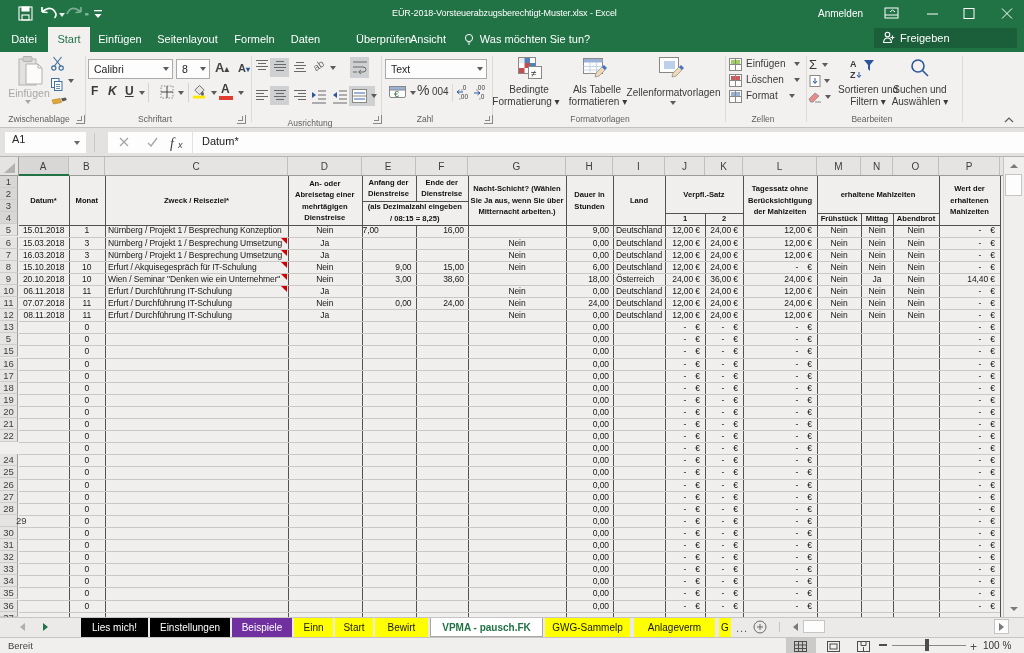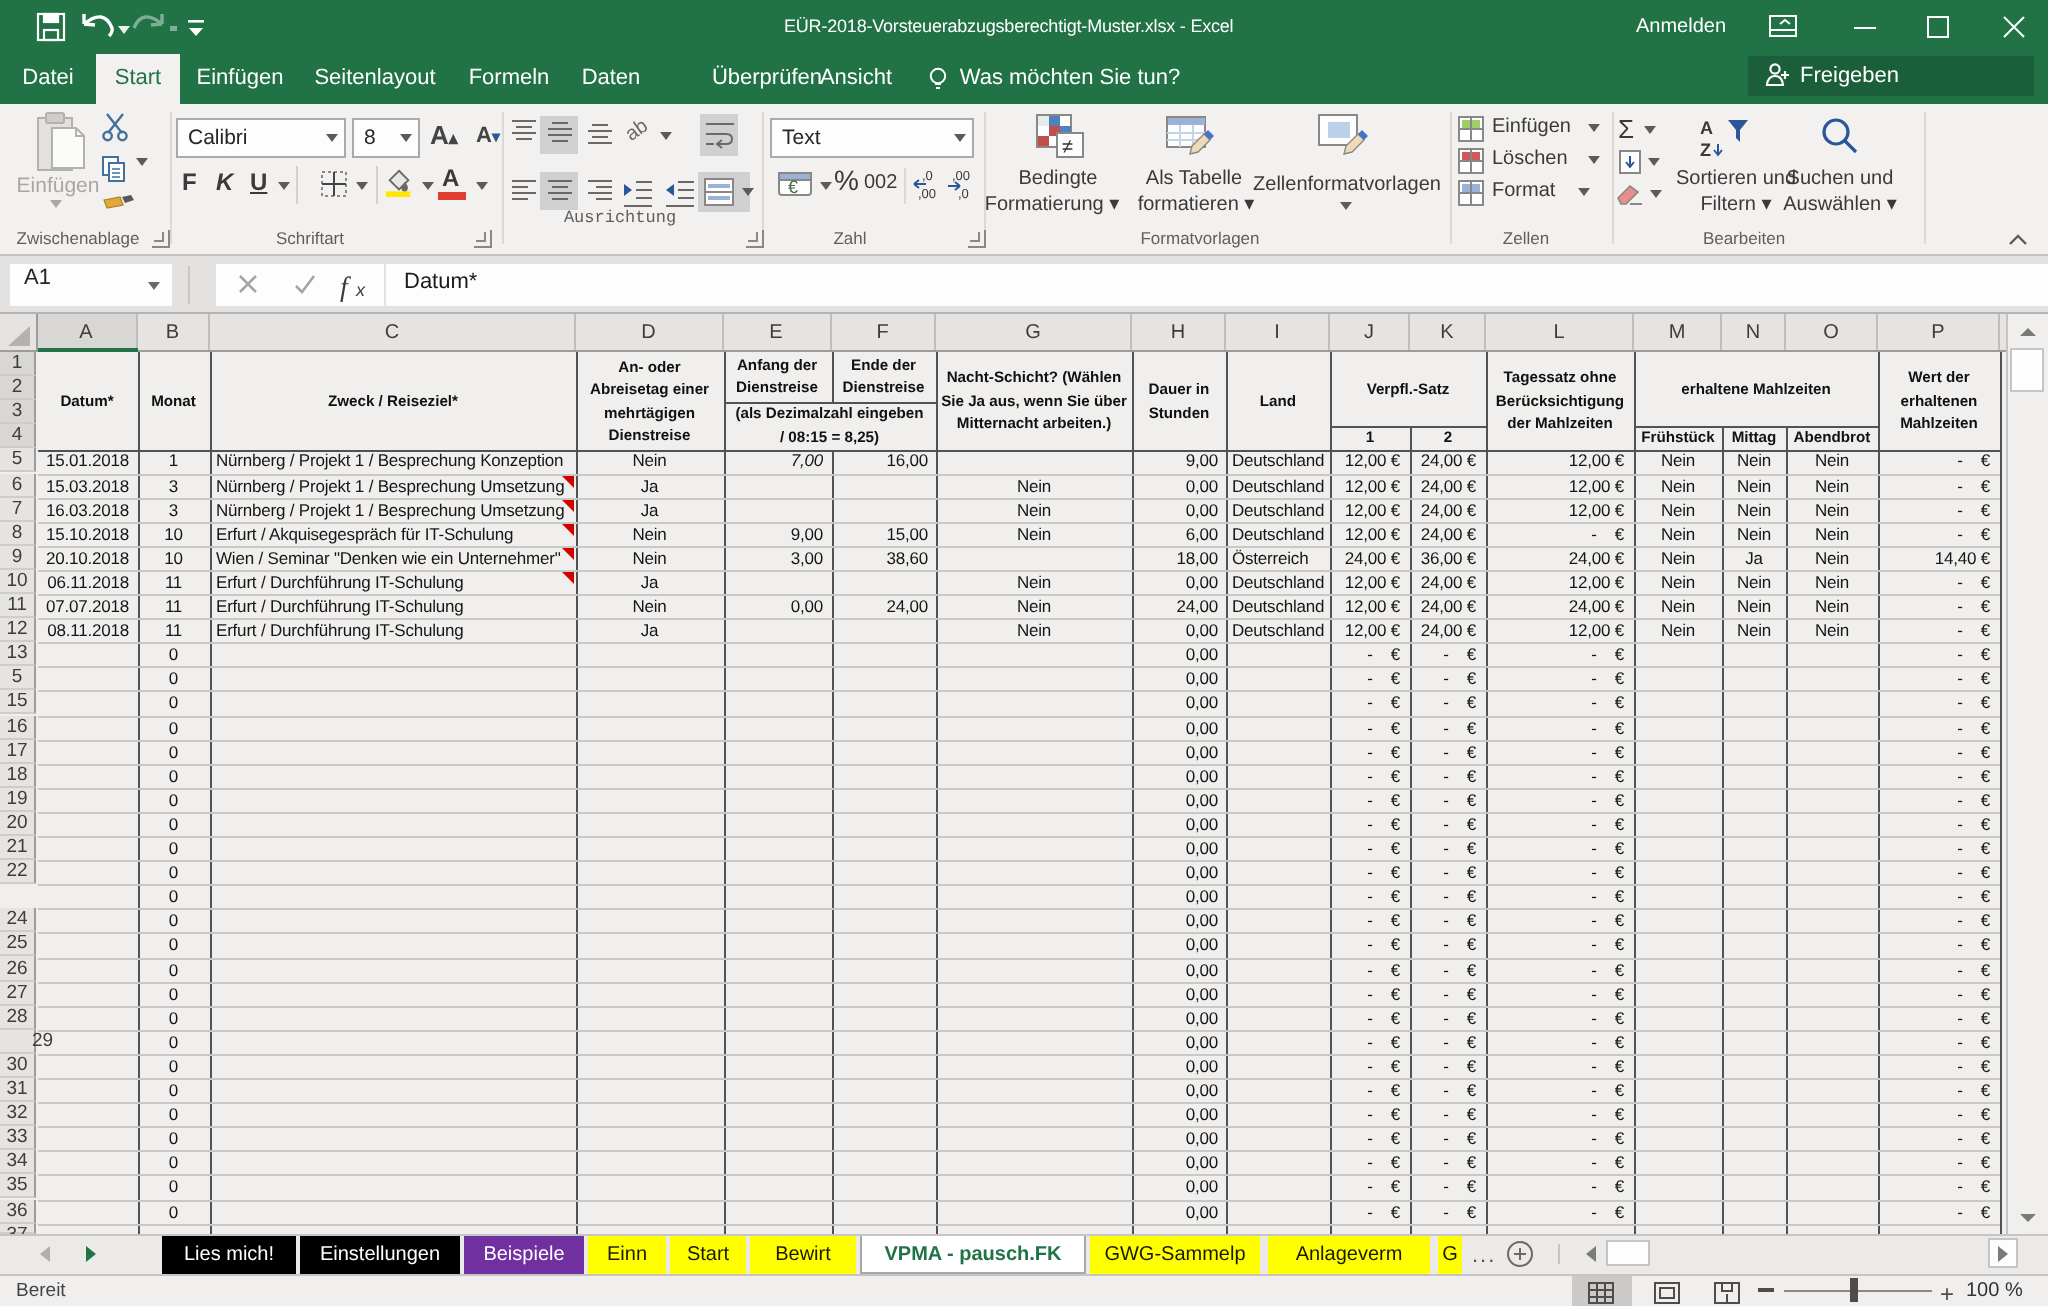--- a/index.html
+++ b/index.html
@@ -109,21 +109,21 @@
 <div class="abs" id="ribbon"></div>
 <div class="gsep" style="left:85px;"></div>
 <div class="gsep" style="left:251px;"></div>
 <div class="gsep" style="left:381px;"></div>
 <div class="gsep" style="left:492px;"></div>
 <div class="gsep" style="left:725px;"></div>
 <div class="gsep" style="left:806px;"></div>
 <div class="gsep" style="left:962px;"></div>
 <div class="glabel" style="left:-11px;top:114px;">Zwischenablage</div>
 <div class="glabel" style="left:105px;top:114px;">Schriftart</div>
-<div class="glabel" style="left:260px;top:104px;font-family:Liberation Mono, monospace;">Ausrichtung</div>
+<div class="glabel" style="left:260px;top:118px;">Ausrichtung</div>
 <div class="glabel" style="left:375px;top:114px;">Zahl</div>
 <div class="glabel" style="left:550px;top:114px;">Formatvorlagen</div>
 <div class="glabel" style="left:713px;top:114px;">Zellen</div>
 <div class="glabel" style="left:822px;top:114px;">Bearbeiten</div>
 <div class="glaunch" style="left:76px;top:115px;"></div>
 <div class="glaunch" style="left:237px;top:115px;"></div>
 <div class="glaunch" style="left:373px;top:115px;"></div>
 <div class="glaunch" style="left:484px;top:115px;"></div>
 <svg class="abs" style="left:18px;top:56px" width="26" height="31" viewBox="0 0 26 31">
 <rect x="1" y="3" width="17" height="26" fill="#e3e1df" stroke="#b3b1af"></rect>
@@ -260,21 +260,21 @@
 <div class="caret" style="left:371px;top:94px;"></div>
 <div class="combo" style="left:385px;top:59px;width:102px;height:20px;line-height:18px;text-indent:5px;">Text</div>
 <div class="caret" style="left:477px;top:67px;"></div>
 <svg class="abs" style="left:389px;top:85px" width="17" height="14" viewBox="0 0 17 14">
 <rect x="0.5" y="1.5" width="16" height="11" rx="1.5" fill="#fdfdfd" stroke="#8a8886"></rect>
 <rect x="0.5" y="1.5" width="16" height="3.5" fill="#9ab2d8" stroke="#8a8886"></rect>
 <text x="5" y="11.5" font-size="9" fill="#3f6c42" font-family="Liberation Sans">€</text>
   </svg>
 <div class="caret" style="left:410px;top:91px;"></div>
 <div class="rbtxt" style="left:417px;top:82px;font-size:14px;color:#3b3a39;">%</div>
-<div class="rbtxt" style="left:432px;top:86px;font-size:10px;color:#3b3a39;">002</div>
+<div class="rbtxt" style="left:432px;top:86px;font-size:10px;color:#3b3a39;">004</div>
 <div class="abs" style="left:452px;top:84px;width:1px;height:18px;background:#dcdad8;"></div>
 <svg class="abs" style="left:456px;top:84px" width="14" height="16" viewBox="0 0 14 16">
 <text x="5" y="6" font-size="6.5" fill="#3b3a39" font-family="Liberation Sans">,0</text>
 <text x="3" y="15" font-size="6.5" fill="#3b3a39" font-family="Liberation Sans">,00</text>
 <path d="M7 8 h-6 m0 0 l2.5 -2 m-2.5 2 l2.5 2" stroke="#2b579a" fill="none"></path>
   </svg>
 <svg class="abs" style="left:473px;top:84px" width="14" height="16" viewBox="0 0 14 16">
 <text x="3" y="6" font-size="6.5" fill="#3b3a39" font-family="Liberation Sans">,00</text>
 <text x="6" y="15" font-size="6.5" fill="#3b3a39" font-family="Liberation Sans">,0</text>
 <path d="M1 9 h6 m0 0 l-2.5 -2 m2.5 2 l-2.5 2" stroke="#2b579a" fill="none"></path>
@@ -533,21 +533,21 @@
 <div class="hc" style="left:817px;width:44px;top:213.20000000000002px;font-size:7.6px;">Frühstück</div>
 <div class="hc" style="left:861px;width:32px;top:213.20000000000002px;font-size:7.6px;">Mittag</div>
 <div class="hc" style="left:893px;width:46px;top:213.20000000000002px;font-size:7.6px;">Abendbrot</div>
 <div class="hc" style="left:939px;width:61px;top:183.4px;font-size:7.6px;">Wert der
 erhaltenen
 Mahlzeiten</div>
 <div class="cell" style="left:19.5px;top:225.4px;width:48.0px;height:11.1px;line-height:11.1px;font-size:8.5px;text-align:right;padding-right:3px;">15.01.2018</div>
 <div class="cell" style="left:69.5px;top:225.4px;width:34.5px;height:11.1px;line-height:11.1px;font-size:8.5px;text-align:center;">1</div>
 <div class="cell" style="left:106px;top:225.4px;width:181px;height:11.1px;line-height:11.1px;font-size:8.5px;padding-left:2px;">Nürnberg / Projekt 1 / Besprechung Konzeption</div>
 <div class="cell" style="left:289px;top:225.4px;width:71.5px;height:11.1px;line-height:11.1px;font-size:8.5px;text-align:center;">Nein</div>
-<div class="cell" style="left:362.5px;top:225.4px;width:52.0px;height:11.1px;line-height:11.1px;font-size:8.5px;text-align:right;padding-right:3px;font-style:italic;">7,00</div>
+<div class="cell" style="left:362.5px;top:225.4px;width:52.0px;height:11.1px;line-height:11.1px;font-size:8.5px;padding-right:3px;">7,00</div>
 <div class="cell" style="left:416.5px;top:225.4px;width:50.5px;height:11.1px;line-height:11.1px;font-size:8.5px;text-align:right;padding-right:3px;">16,00</div>
 <div class="cell" style="left:567px;top:225.4px;width:45px;height:11.1px;line-height:11.1px;font-size:8.5px;text-align:right;padding-right:3px;">9,00</div>
 <div class="cell" style="left:614px;top:225.4px;width:50px;height:11.1px;line-height:11.1px;font-size:8.5px;padding-left:2px;">Deutschland</div>
 <div class="cell" style="left:666px;top:225.4px;width:38px;height:11.1px;line-height:11.1px;font-size:8.5px;text-align:right;padding-right:4px;">12,00 €</div>
 <div class="cell" style="left:706px;top:225.4px;width:36px;height:11.1px;line-height:11.1px;font-size:8.5px;text-align:right;padding-right:4px;">24,00 €</div>
 <div class="cell" style="left:744px;top:225.4px;width:72px;height:11.1px;line-height:11.1px;font-size:8.5px;text-align:right;padding-right:4px;">12,00 €</div>
 <div class="cell" style="left:818px;top:225.4px;width:42px;height:11.1px;line-height:11.1px;font-size:8.5px;text-align:center;">Nein</div>
 <div class="cell" style="left:862px;top:225.4px;width:30px;height:11.1px;line-height:11.1px;font-size:8.5px;text-align:center;">Nein</div>
 <div class="cell" style="left:894px;top:225.4px;width:44px;height:11.1px;line-height:11.1px;font-size:8.5px;text-align:center;">Nein</div>
 <div class="cell" style="left:940px;top:225.4px;width:59px;height:11.1px;line-height:11.1px;font-size:8.5px;text-align:right;padding-right:4px;">-&nbsp;&nbsp;&nbsp;&nbsp;€</div>

